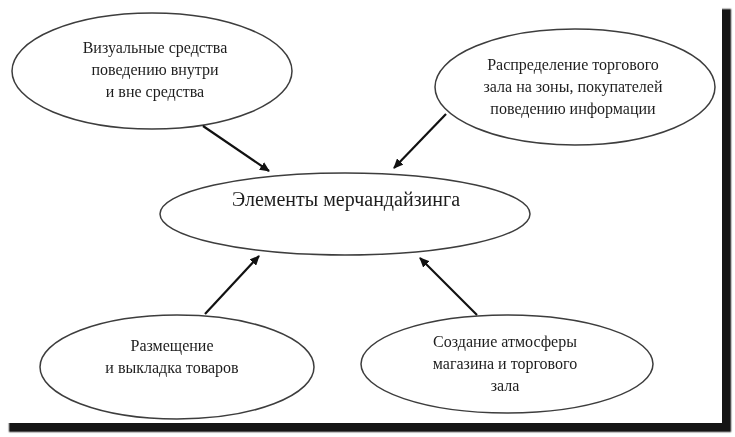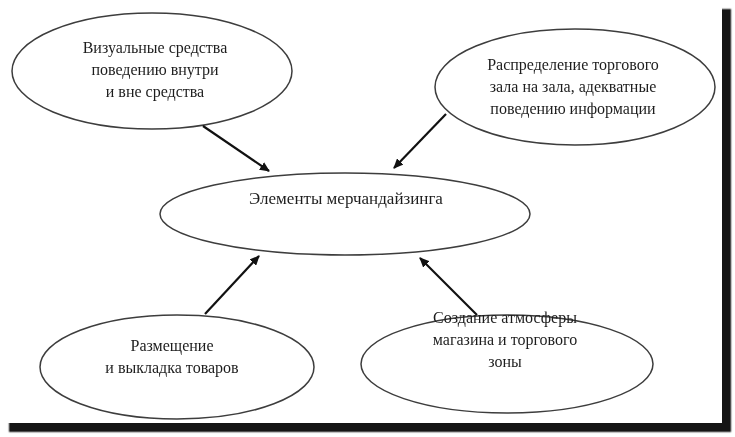--- a/index.html
+++ b/index.html
@@ -47,21 +47,21 @@
     text-align: center;
     color: var(--text, #1d1d1d);
     font-size: 16px;
     line-height: 22px;
     white-space: nowrap;
   }
   .node-label span {
     display: block;
   }
   .center-label {
-    font-size: 17px;
+    font-size: 20px;
   }
 </style>
 </head>
 <body>
 
 <div class="screen">
   <div class="frame">
 
     <svg class="diagram-svg" width="722" height="423" viewBox="0 0 722 423">
       <defs>
@@ -83,33 +83,33 @@
     </svg>
 
     <div class="node-label" style="left:155px; top:70px;">
       <span>Визуальные средства</span>
       <span>поведению внутри</span>
       <span>и вне средства</span>
     </div>
 
     <div class="node-label" style="left:573px; top:87px;text-align:center;">
       <span>Распределение торгового</span>
-      <span>зала на зала, адекватные</span>
+      <span>зала на зоны, покупателей</span>
       <span>поведению информации</span>
     </div>
 
     <div class="node-label center-label" style="left:346px; top:199px;">
       <span>Элементы мерчандайзинга</span>
     </div>
 
     <div class="node-label" style="left:172px; top:357px;">
       <span>Размещение</span>
       <span>и выкладка товаров</span>
     </div>
 
-    <div class="node-label" style="left:505px; top:340px;">
+    <div class="node-label" style="left:505px; top:364px;">
       <span>Создание атмосферы</span>
       <span>магазина и торгового</span>
-      <span>зоны</span>
+      <span>зала</span>
     </div>
 
   </div>
 </div>
 
 </body></html>

